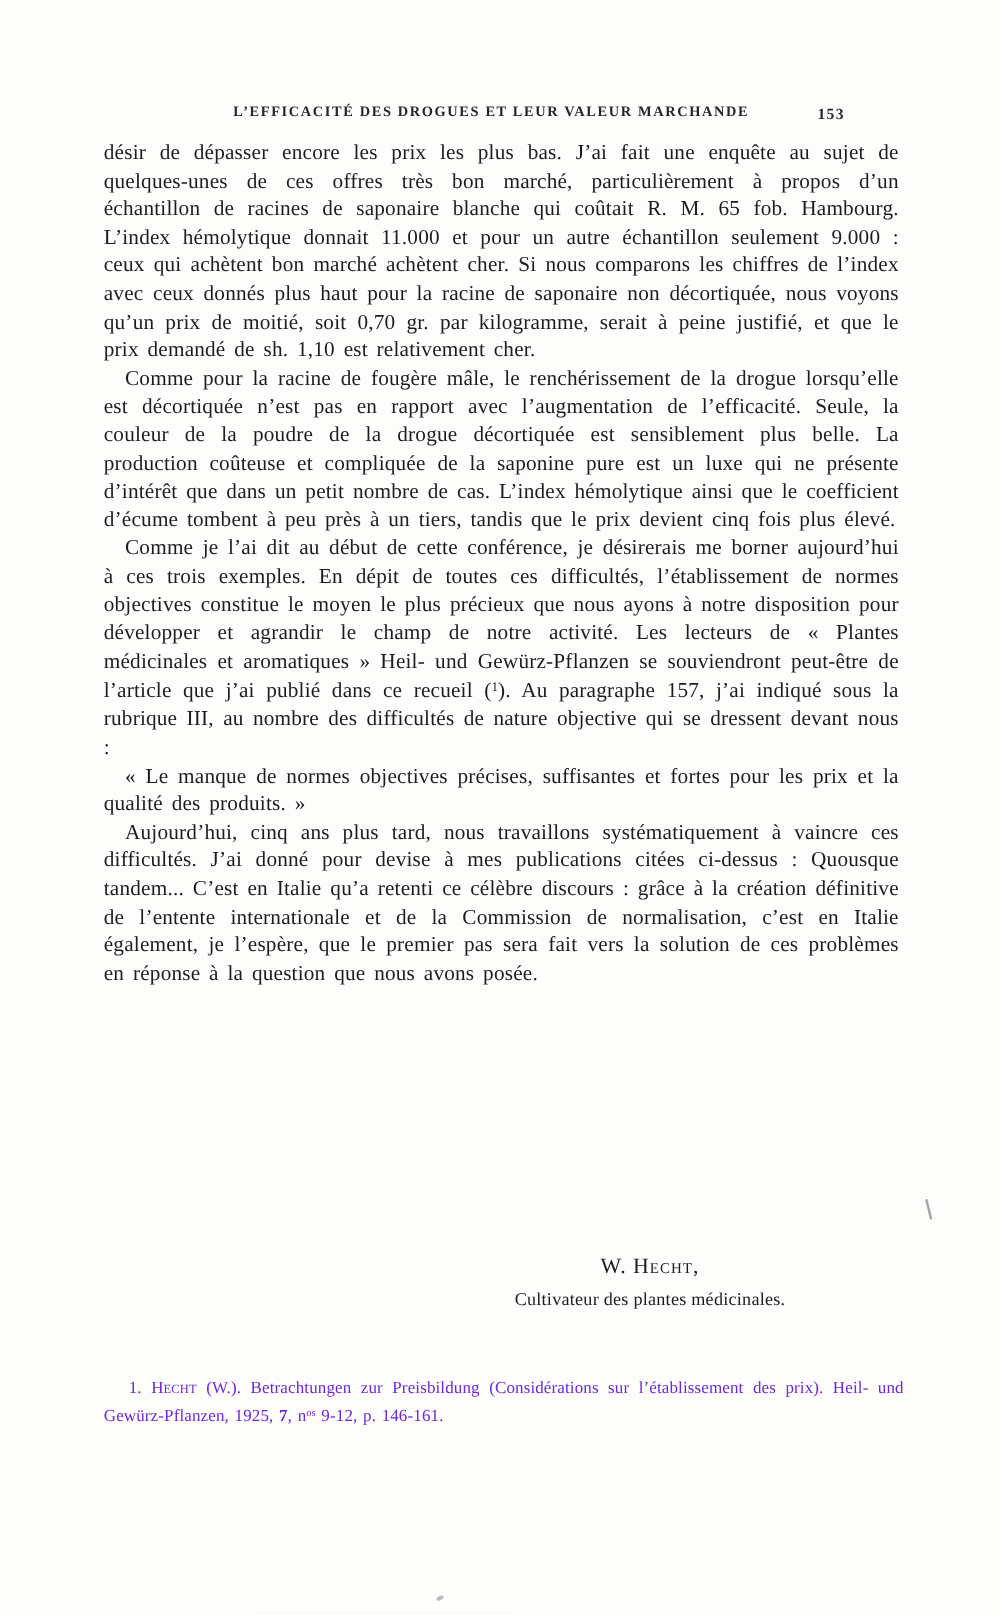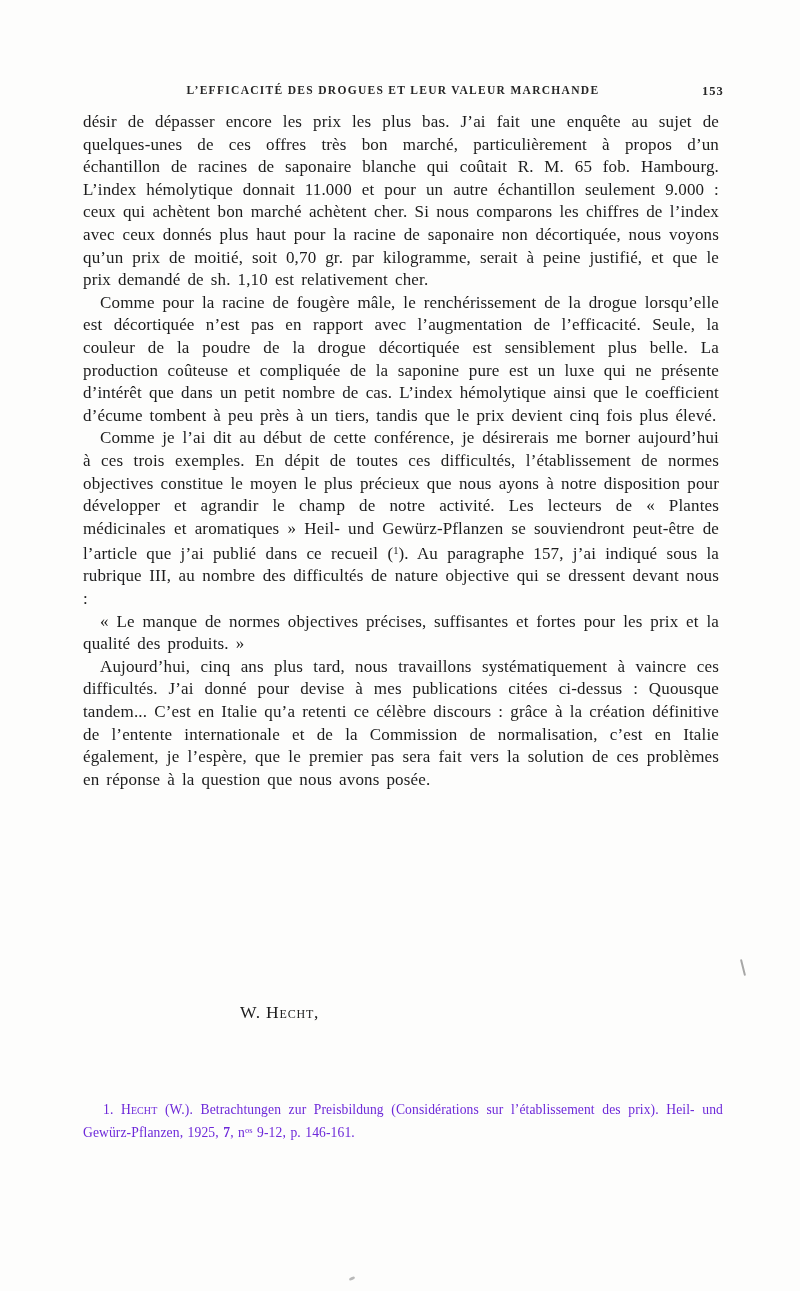--- a/index.html
+++ b/index.html
@@ -18,40 +18,40 @@
   
   .running-head {
     position: absolute; top: 84px; left: 0; width: 800px; height: 16px;
     font-size: 11.5px; font-weight: bold; color: #262626;
   }
   .head-title {
     position: absolute; left: 393px; transform: translateX(-50%);
     letter-spacing: 1.3px; white-space: nowrap;
   }
   .head-pagenum {
-    position: absolute; left: 654px; letter-spacing: 1px; font-size: 12.5px; margin-left: 48px;
+    position: absolute; left: 654px; letter-spacing: 1px; font-size: 12.5px;
   }
   
   .text-block {
     position: absolute; top: 111px; left: 83px; width: 636px;
     font-size: 17px; line-height: 22.6px;
     text-align: justify;
     letter-spacing: 0.15px; word-spacing: 2.6px;
     color: #1c1c1c;
   }
   .par { margin: 0; text-indent: 17px; }
   .par.no-indent { text-indent: 0; }
   .it { }
   .b  { font-weight: bold; }
   .sc { font-variant: small-caps; }
   .sup { font-size: 10.5px; vertical-align: 4.5px; letter-spacing: 0; }
   
   .signature {
     position: absolute; top: 1002px; left: 240px; width: 560px;
-    color: #1c1c1c;
+    text-align: center; color: #1c1c1c;
   }
   .sig-name {
     font-variant: small-caps; font-size: 17.5px; letter-spacing: 0.8px;
   }
   .sig-role { margin-top: 9px; font-size: 14.5px; letter-spacing: 0.2px; }
   
   .footnote {
     position: absolute; top: 1086px; left: 83px; width: 640px;
     font-size: 13.6px; line-height: 20.5px;
     text-align: justify; text-indent: 20px;
@@ -90,20 +90,21 @@
     <p class="par"><span>Comme je l’ai dit au début de cette conférence, je désirerais me borner aujourd’hui à ces trois exemples. En dépit de toutes ces difficultés, l’établissement de normes objectives constitue le moyen le plus précieux que nous ayons à notre disposition pour développer et agrandir le champ de notre activité. Les lecteurs de « Plantes médicinales et aromatiques » </span><span class="it">Heil- und Gewürz-Pflanzen</span><span> se souviendront peut-être de l’article que j’ai publié dans ce recueil (</span><span class="sup">1</span><span>). Au paragraphe 157, j’ai indiqué sous la rubrique III, au nombre des difficultés de nature objective qui se dressent devant nous :</span></p>
 
     <p class="par"><span>« Le manque de normes objectives précises, suffisantes et fortes pour les prix et la qualité des produits. »</span></p>
 
     <p class="par"><span>Aujourd’hui, cinq ans plus tard, nous travaillons systématiquement à vaincre ces difficultés. J’ai donné pour devise à mes publications citées ci-dessus : </span><span class="it">Quousque tandem</span><span>... C’est en Italie qu’a retenti ce célèbre discours : grâce à la création définitive de l’entente internationale et de la Commission de normalisation, c’est en Italie également, je l’espère, que le premier pas sera fait vers la solution de ces problèmes en réponse à la question que nous avons posée.</span></p>
 
   </main>
 
   <div class="signature">
     <div class="sig-name">W. Hecht,</div>
+    <div class="sig-role">Cultivateur des plantes médicinales.</div>
   </div>
 
   <p class="footnote"><span>1. </span><span class="sc">Hecht</span><span> (W.). Betrachtungen zur Preisbildung (Considérations sur l’établissement des prix). </span><span class="it">Heil- und Gewürz-Pflanzen</span><span>, 1925, </span><span class="b">7</span><span>, n</span><span class="sup">os</span><span> 9-12, p. 146-161.</span></p>
 
   <div class="artifact-slash"></div>
   <div class="artifact-speck"></div>
 
 </div>
 
 </body></html>

